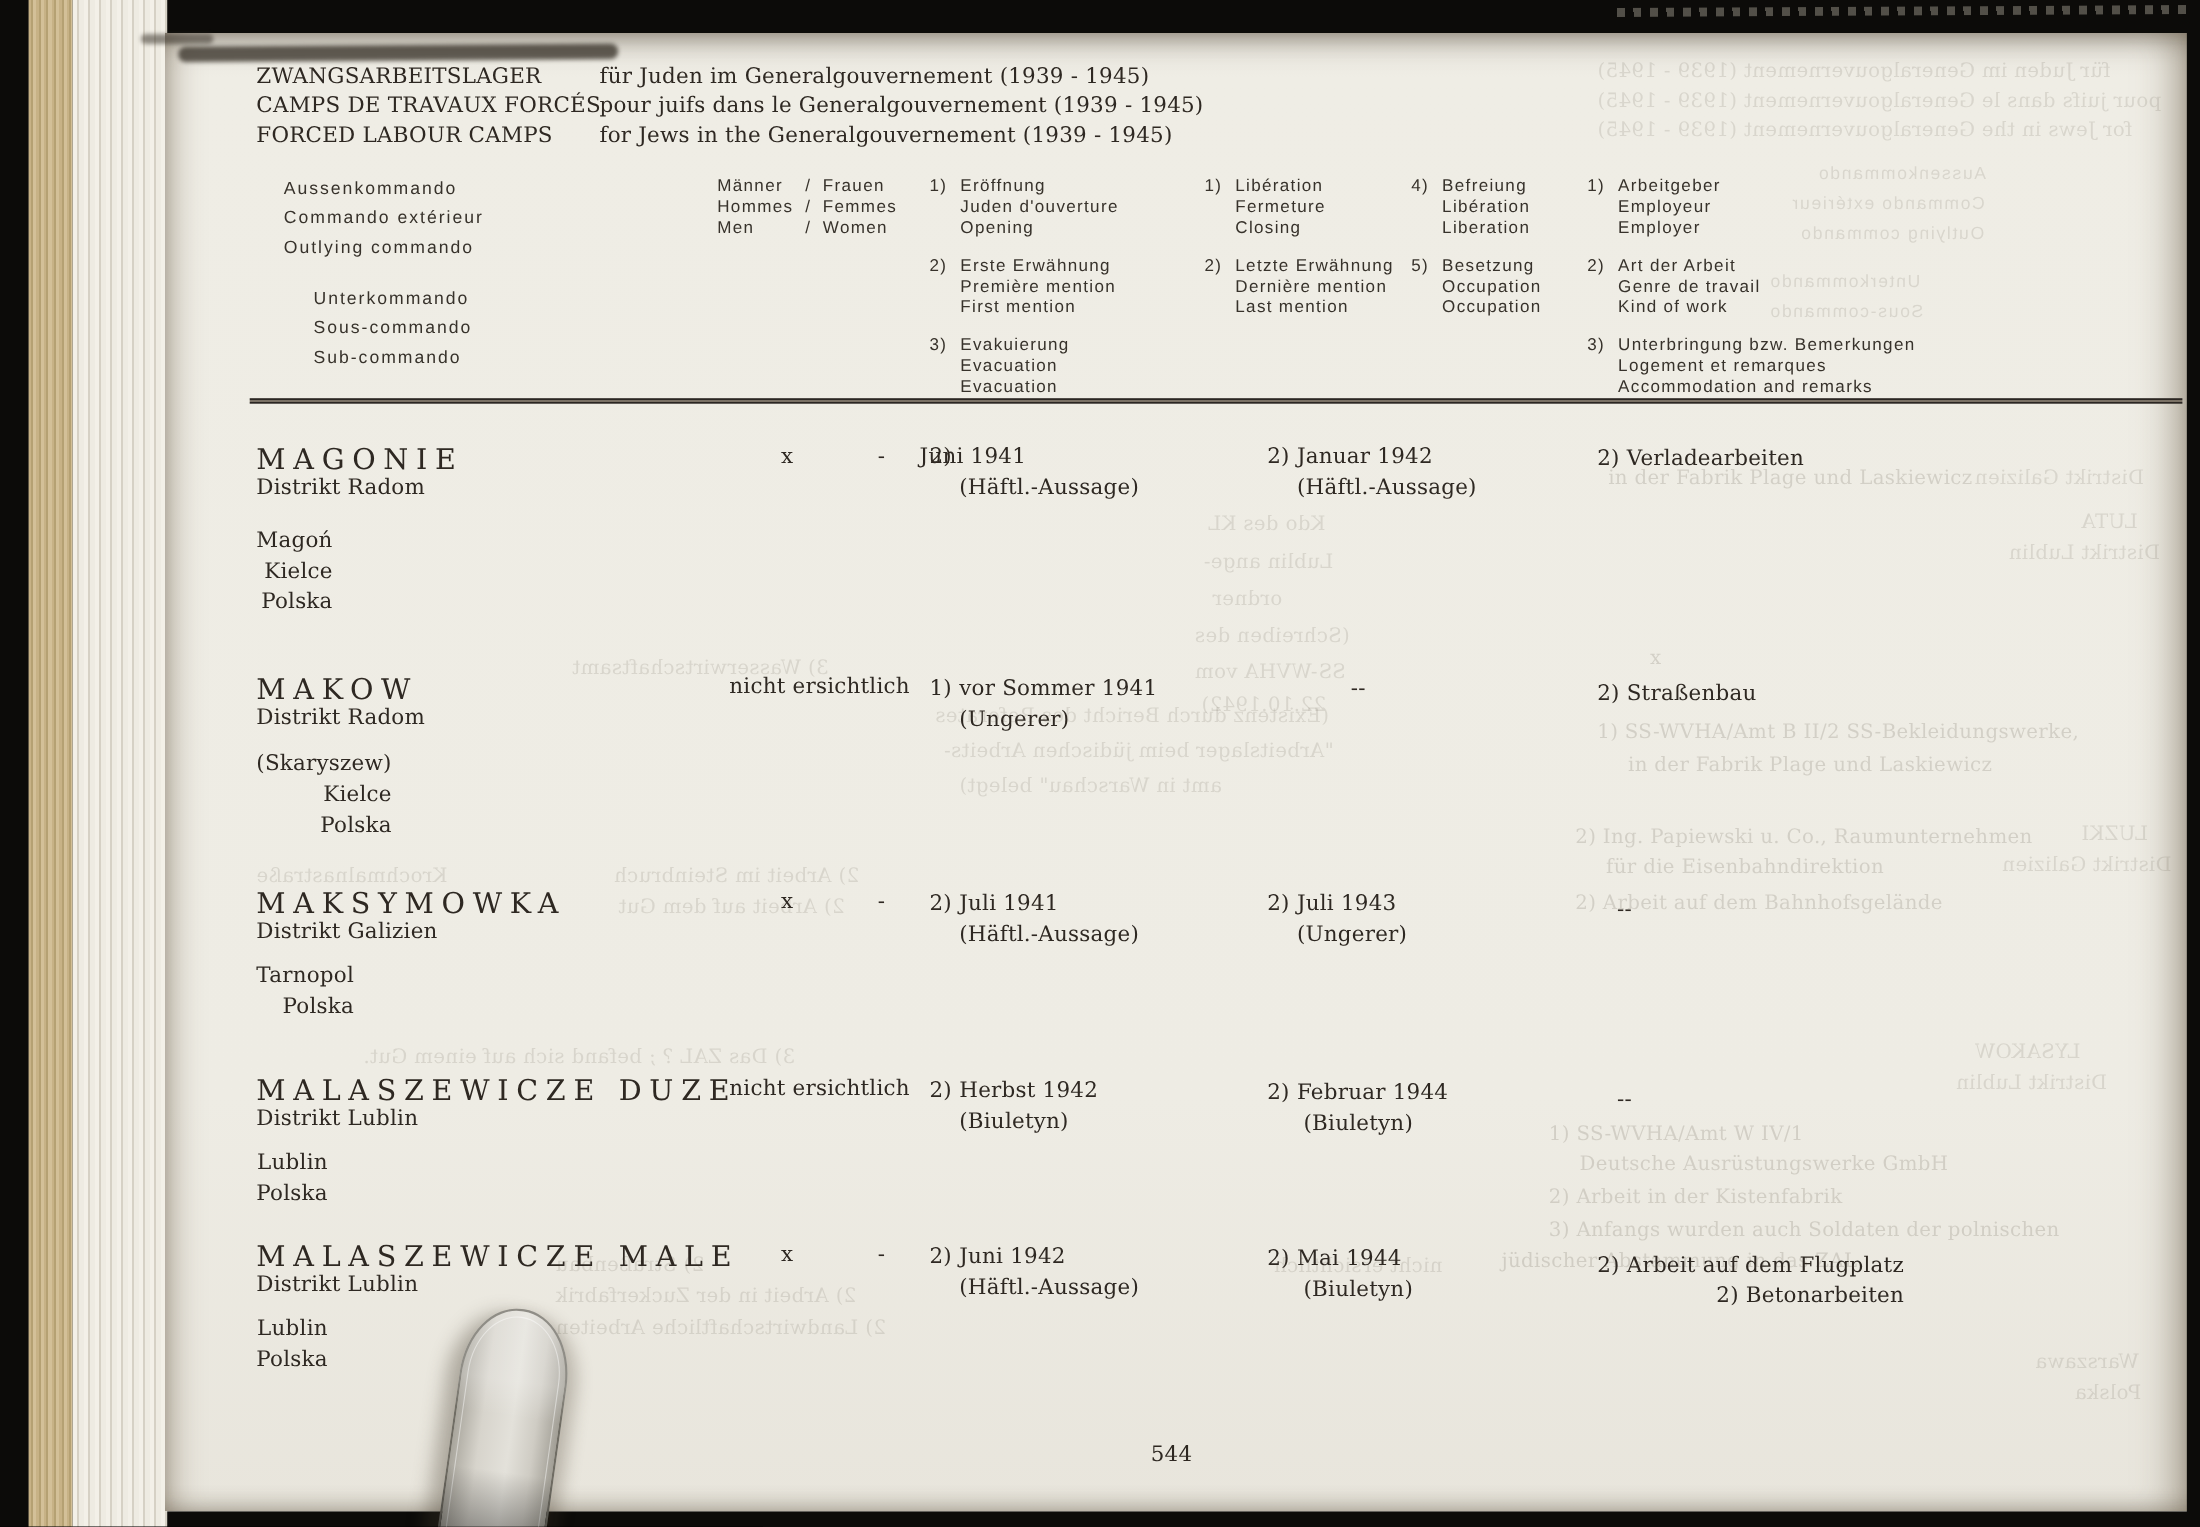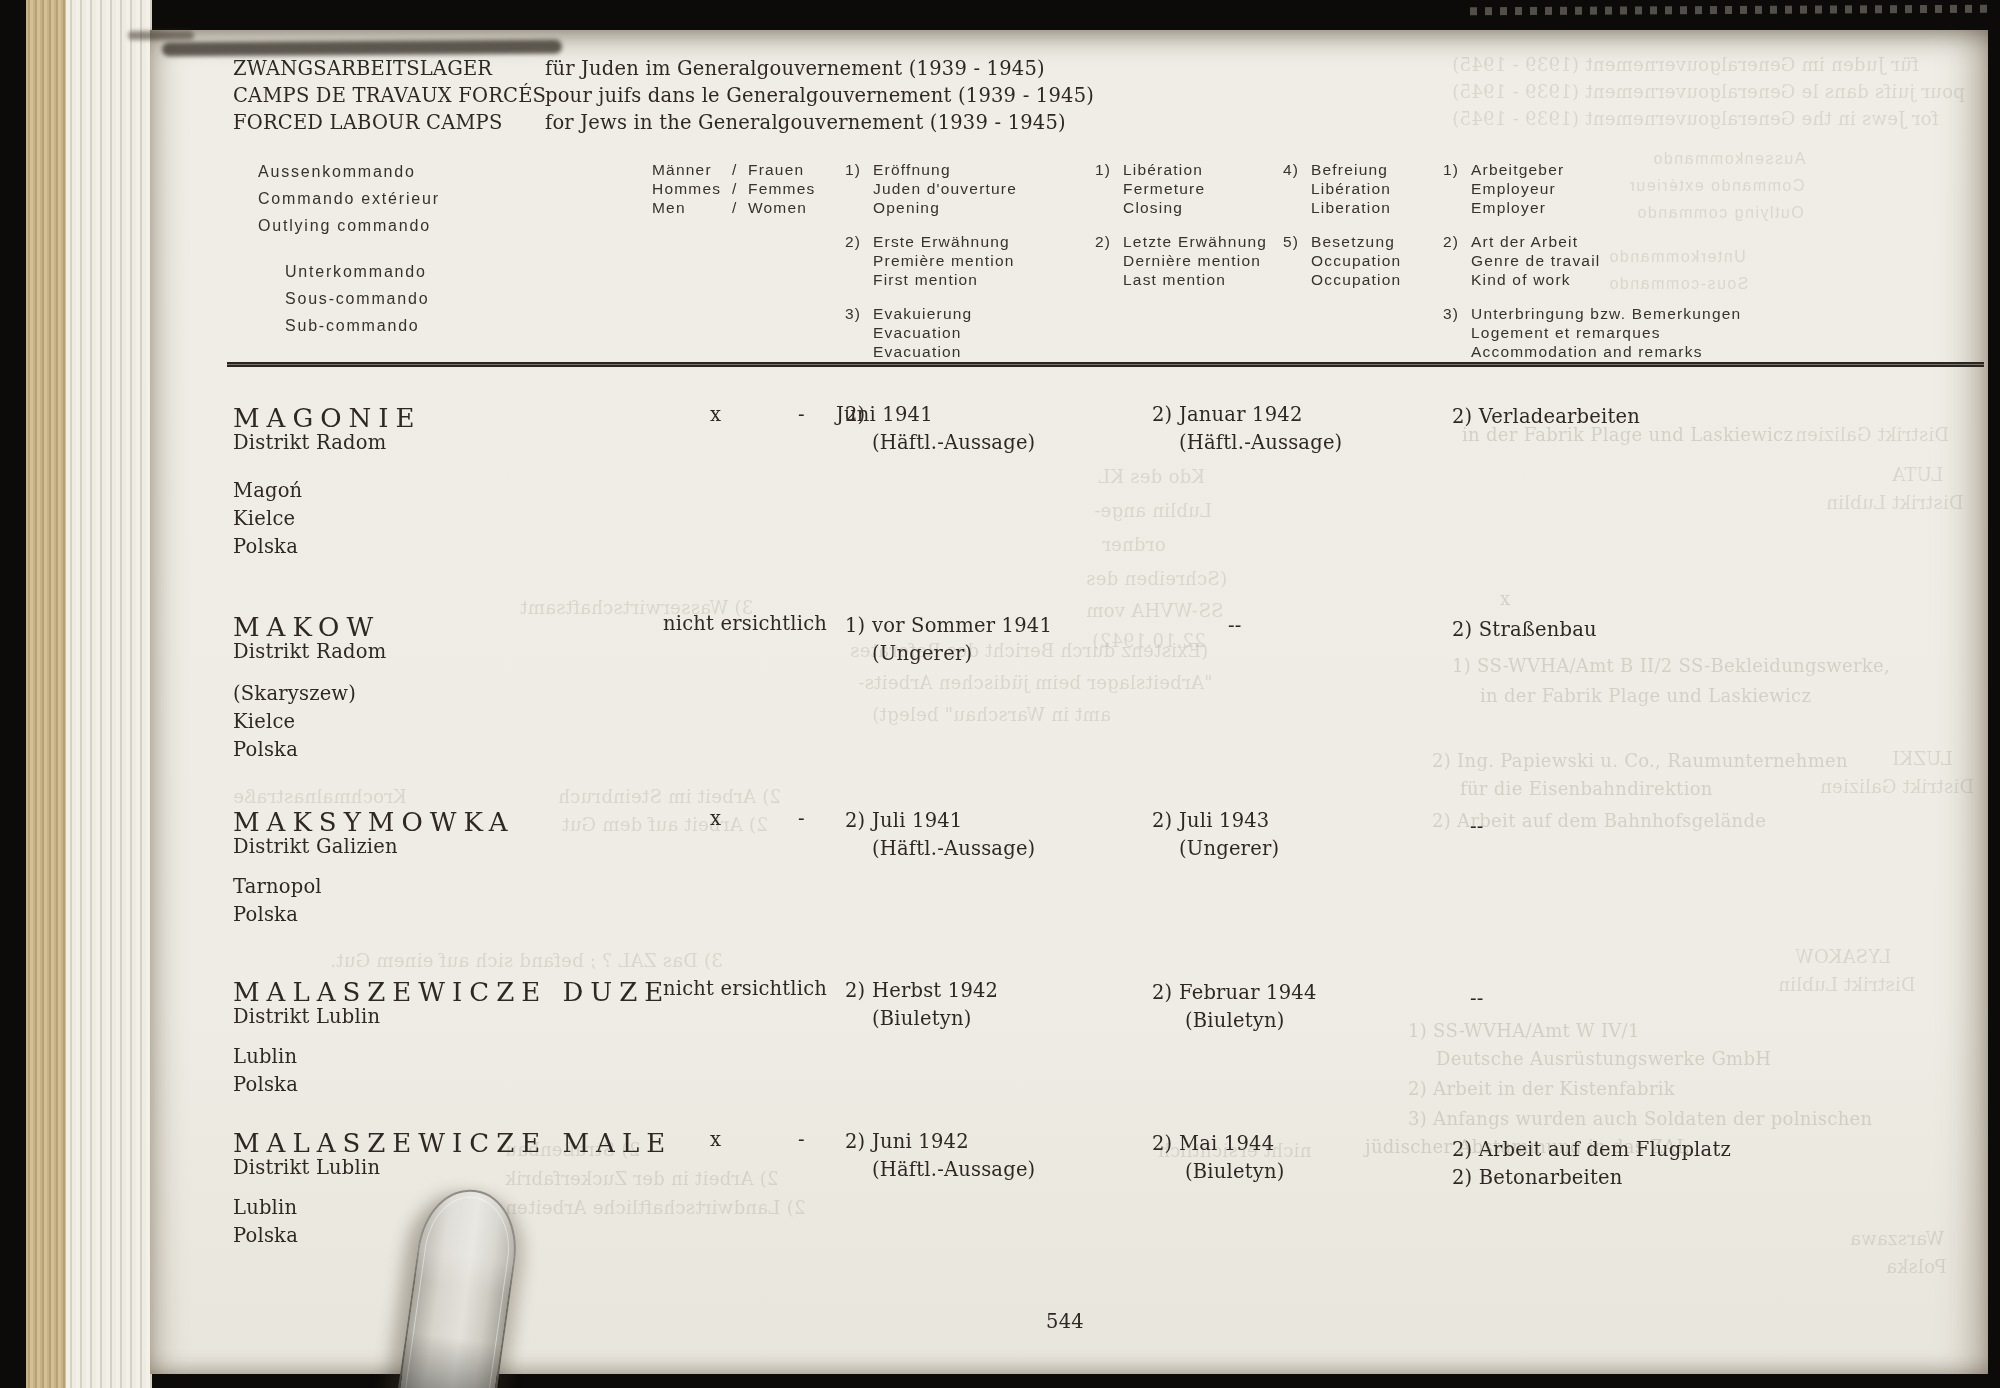--- a/index.html
+++ b/index.html
@@ -11,21 +11,21 @@
   .page{position:absolute;left:150px;top:30px;width:1838px;height:1344px;
        background:linear-gradient(180deg,#e7e4dc 0,#efede5 3%,#eeece4 72%,#e8e5dc 100%);
        box-shadow:inset 24px 0 30px -20px rgba(95,80,58,.5),
                   inset -30px 0 38px -22px rgba(95,80,58,.55),
                   inset 0 20px 26px -18px rgba(70,60,45,.6),
                   inset 0 -16px 20px -14px rgba(80,70,52,.4);}
   .layer{position:absolute;inset:0;}
   .t{position:absolute;font-family:"DejaVu Serif",serif;font-size:19.5px;color:#2e2822;
      white-space:nowrap;letter-spacing:.2px;}
   .name{font-size:26px;letter-spacing:7px;}
-  .block{line-height:28px;}
+  .block{line-height:28px;text-align:right;}
   .sl{position:absolute;font-family:"Liberation Sans",sans-serif;font-size:16px;color:#37322b;
       white-space:nowrap;letter-spacing:1.8px;line-height:27px;}
   .grp{position:absolute;display:flex;font-family:"Liberation Sans",sans-serif;font-size:15.5px;
        color:#37322b;letter-spacing:1.2px;line-height:19px;white-space:nowrap;}
   .grp .num{width:28px;flex:none;}
   .gender-grid{position:absolute;left:652px;top:160px;display:grid;grid-template-columns:80px 16px auto;
        font-family:"Liberation Sans",sans-serif;font-size:15.5px;line-height:19px;color:#37322b;letter-spacing:1.2px;}
   .rule{position:absolute;left:227px;top:362px;width:1757px;height:5px;
        background:linear-gradient(180deg,#2b2622 0 2px,#7a7165 2px 3px,#2b2622 3px 5px);}
   .g{position:absolute;font-family:"DejaVu Serif",serif;font-size:18px;color:#60584a;opacity:.15;

